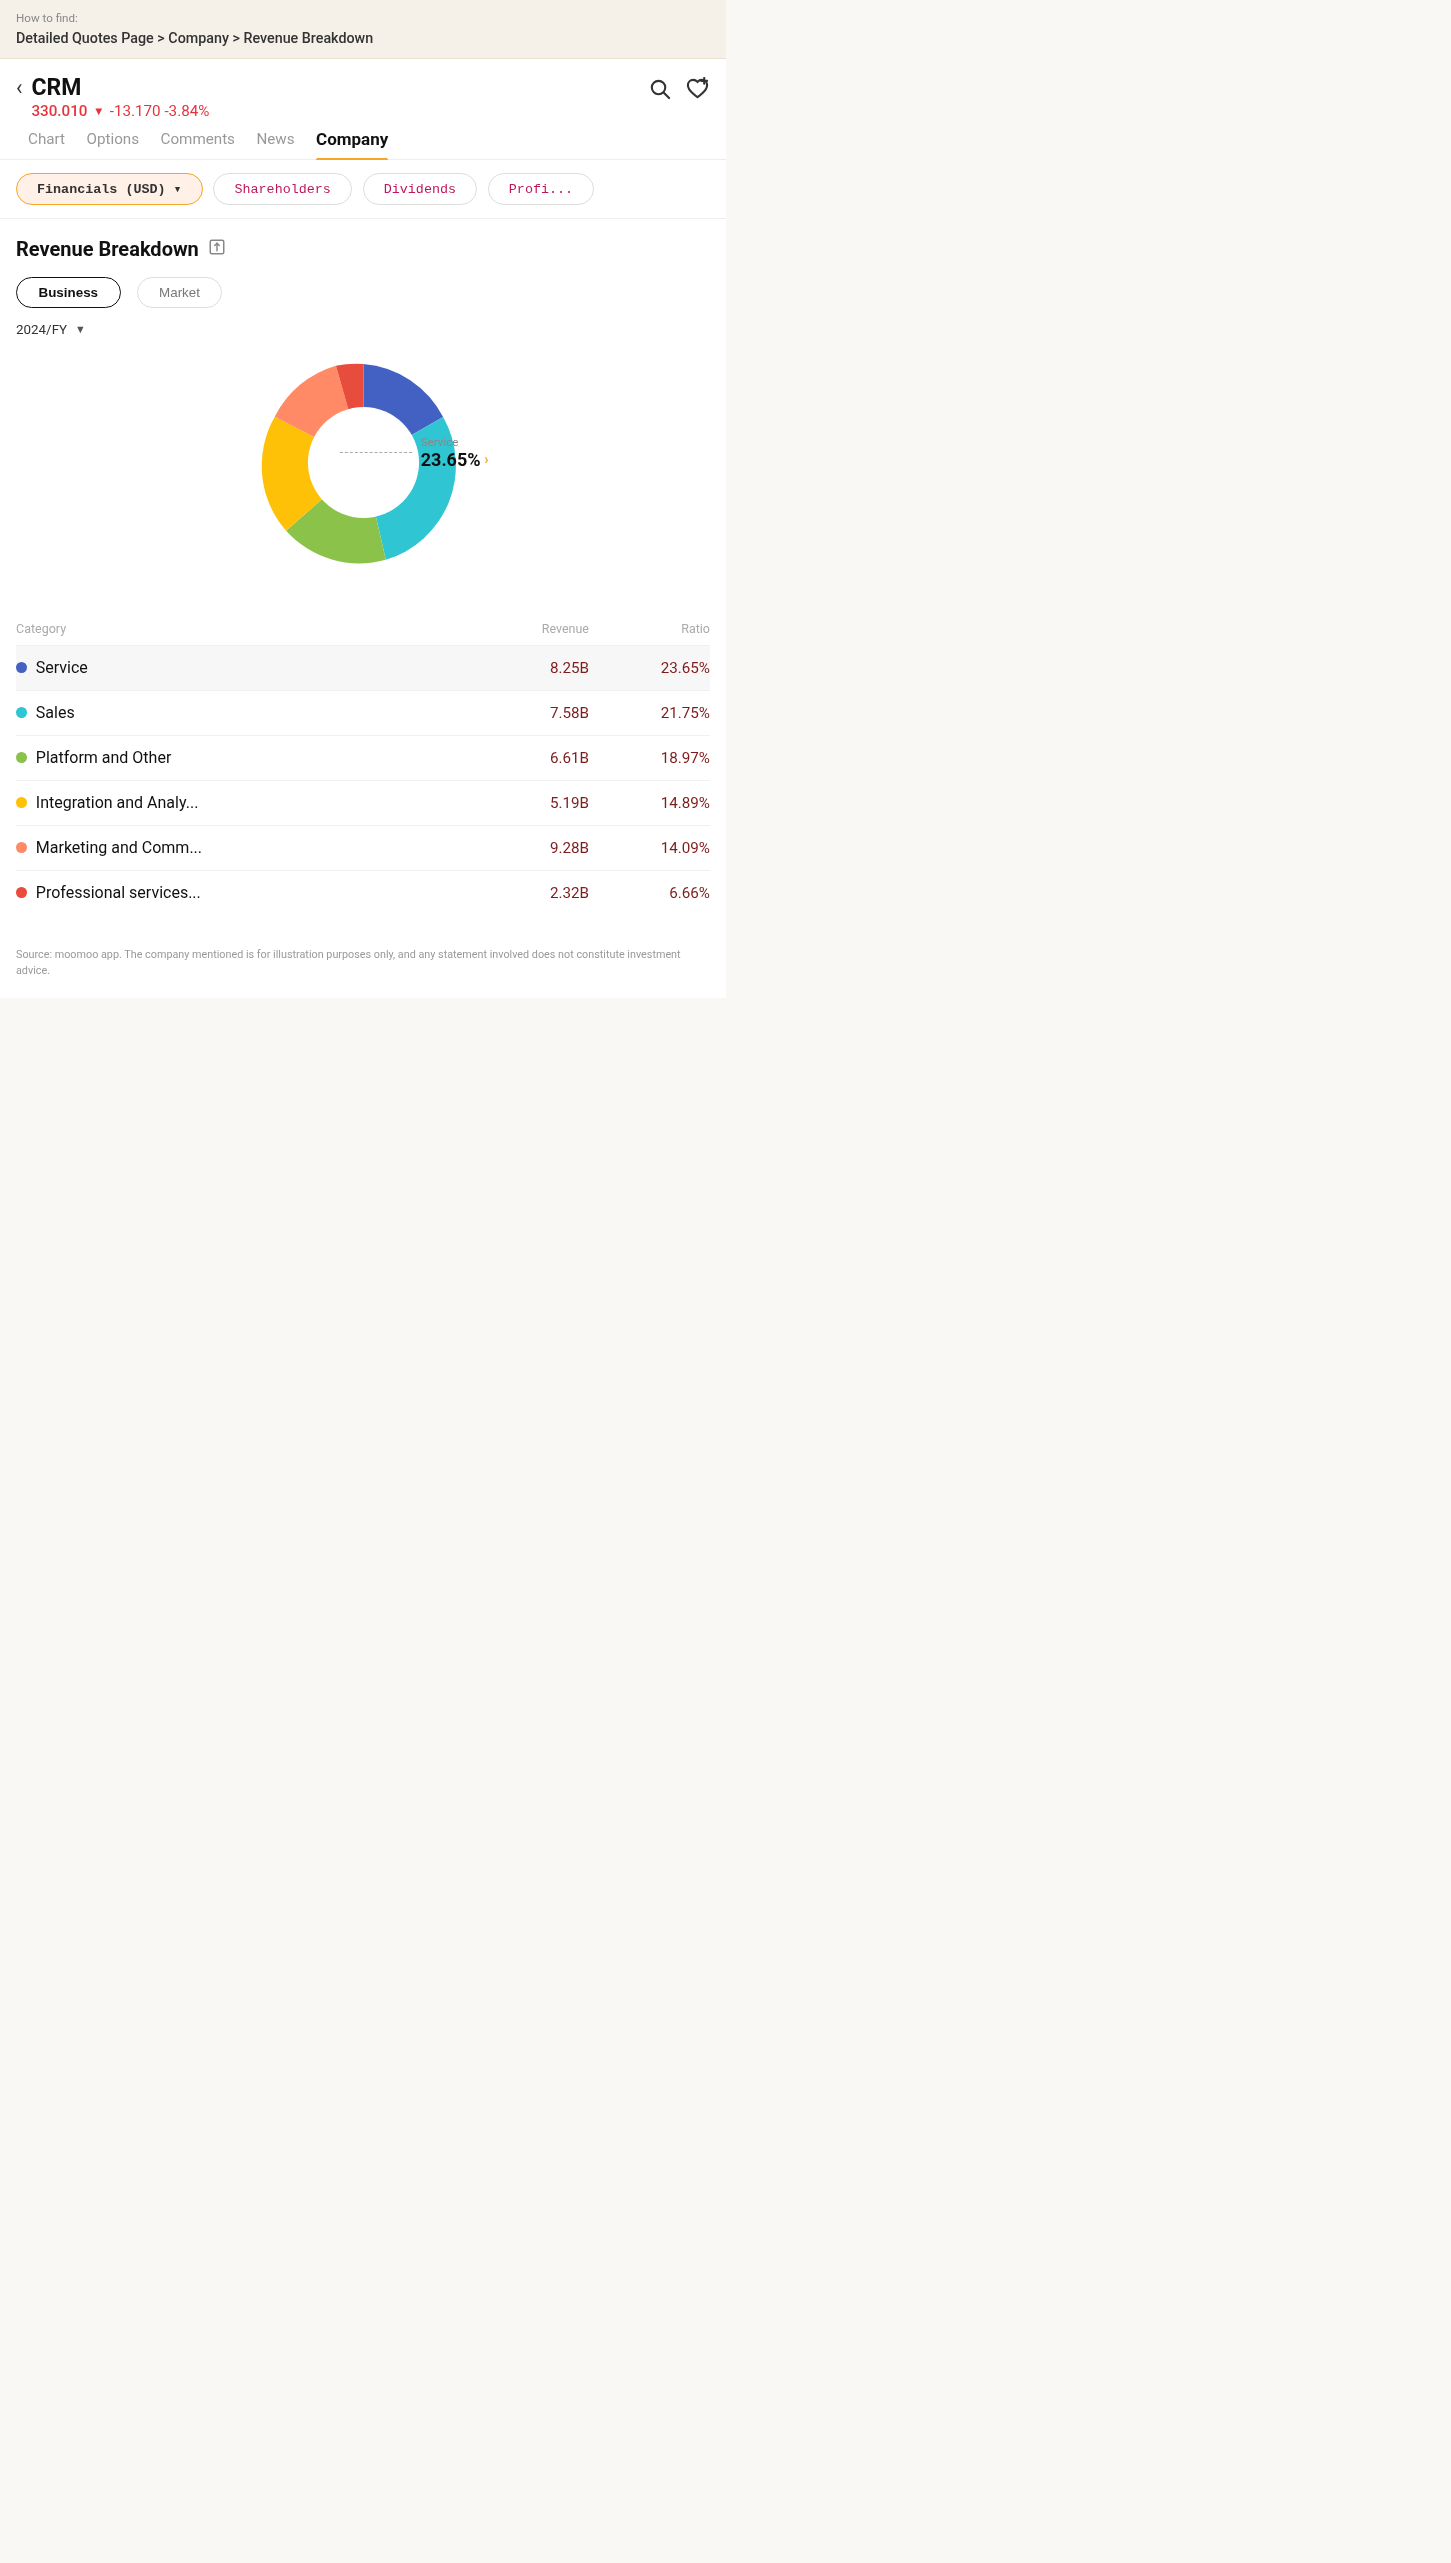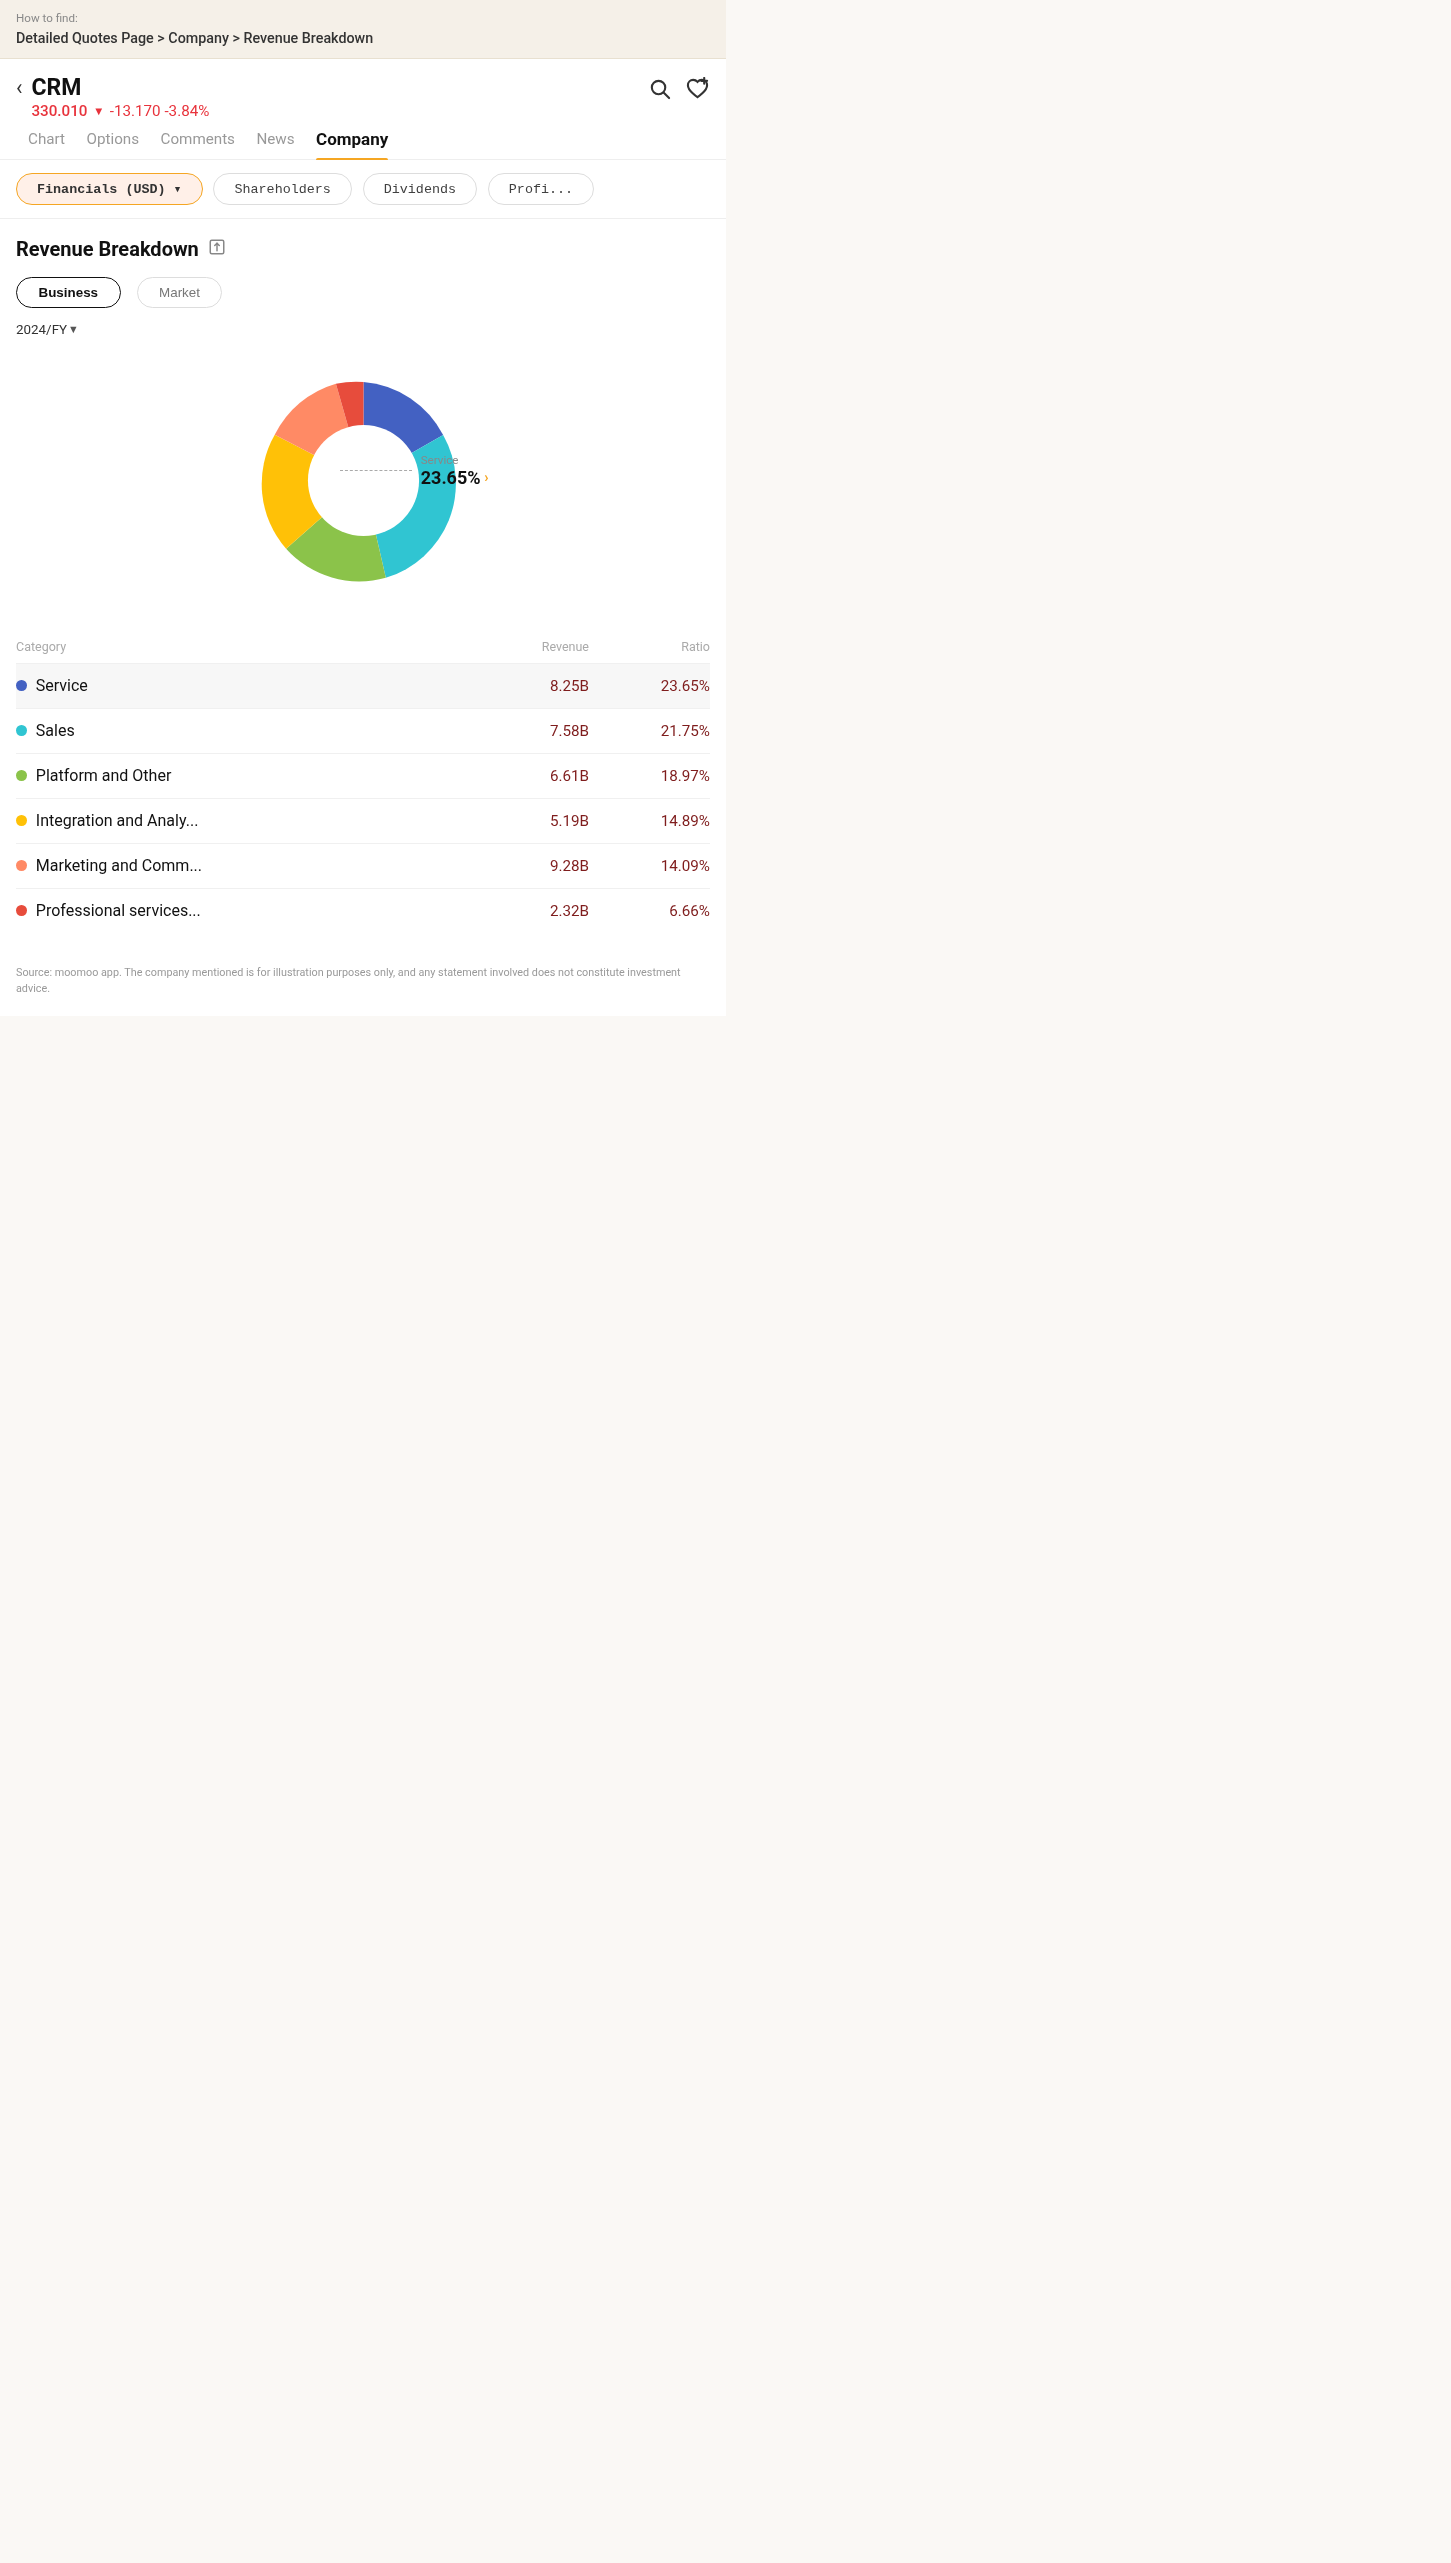--- a/index.html
+++ b/index.html
@@ -123,21 +123,21 @@
       gap: 10.8px;
       border-bottom: 0.9px solid #eee;
       overflow-x: auto;
       font-family: Liberation Mono, monospace;
     }
     .subtab {
       padding: 7.2px 20px;
       border-radius: 18px;
       border: 0.9px solid #ddd;
       font-size: 13.4px;
-      color: #404040;
+      color: #be185d;
       cursor: pointer;
       white-space: nowrap;
       background: #fff;
     }
     .subtab.active {
       background: #fff0e8;
       border-color: #f5a623;
       color: #333;
       font-weight: 600;
     }
@@ -180,22 +180,21 @@
     }
     .toggle-btn.active {
       border-color: #111;
       color: #111;
       font-weight: 700;
     }
 
     .year-selector {
       display: flex;
       align-items: center;
-      gap: 1px;
-      margin-bottom: 18px;
+      gap: 8px;
       font-size: 13.4px;
       color: #333;
       cursor: pointer;
     }
     .year-caret {
       font-size: 10.8px;
       color: #555;
     }
 
     .chart-area {

